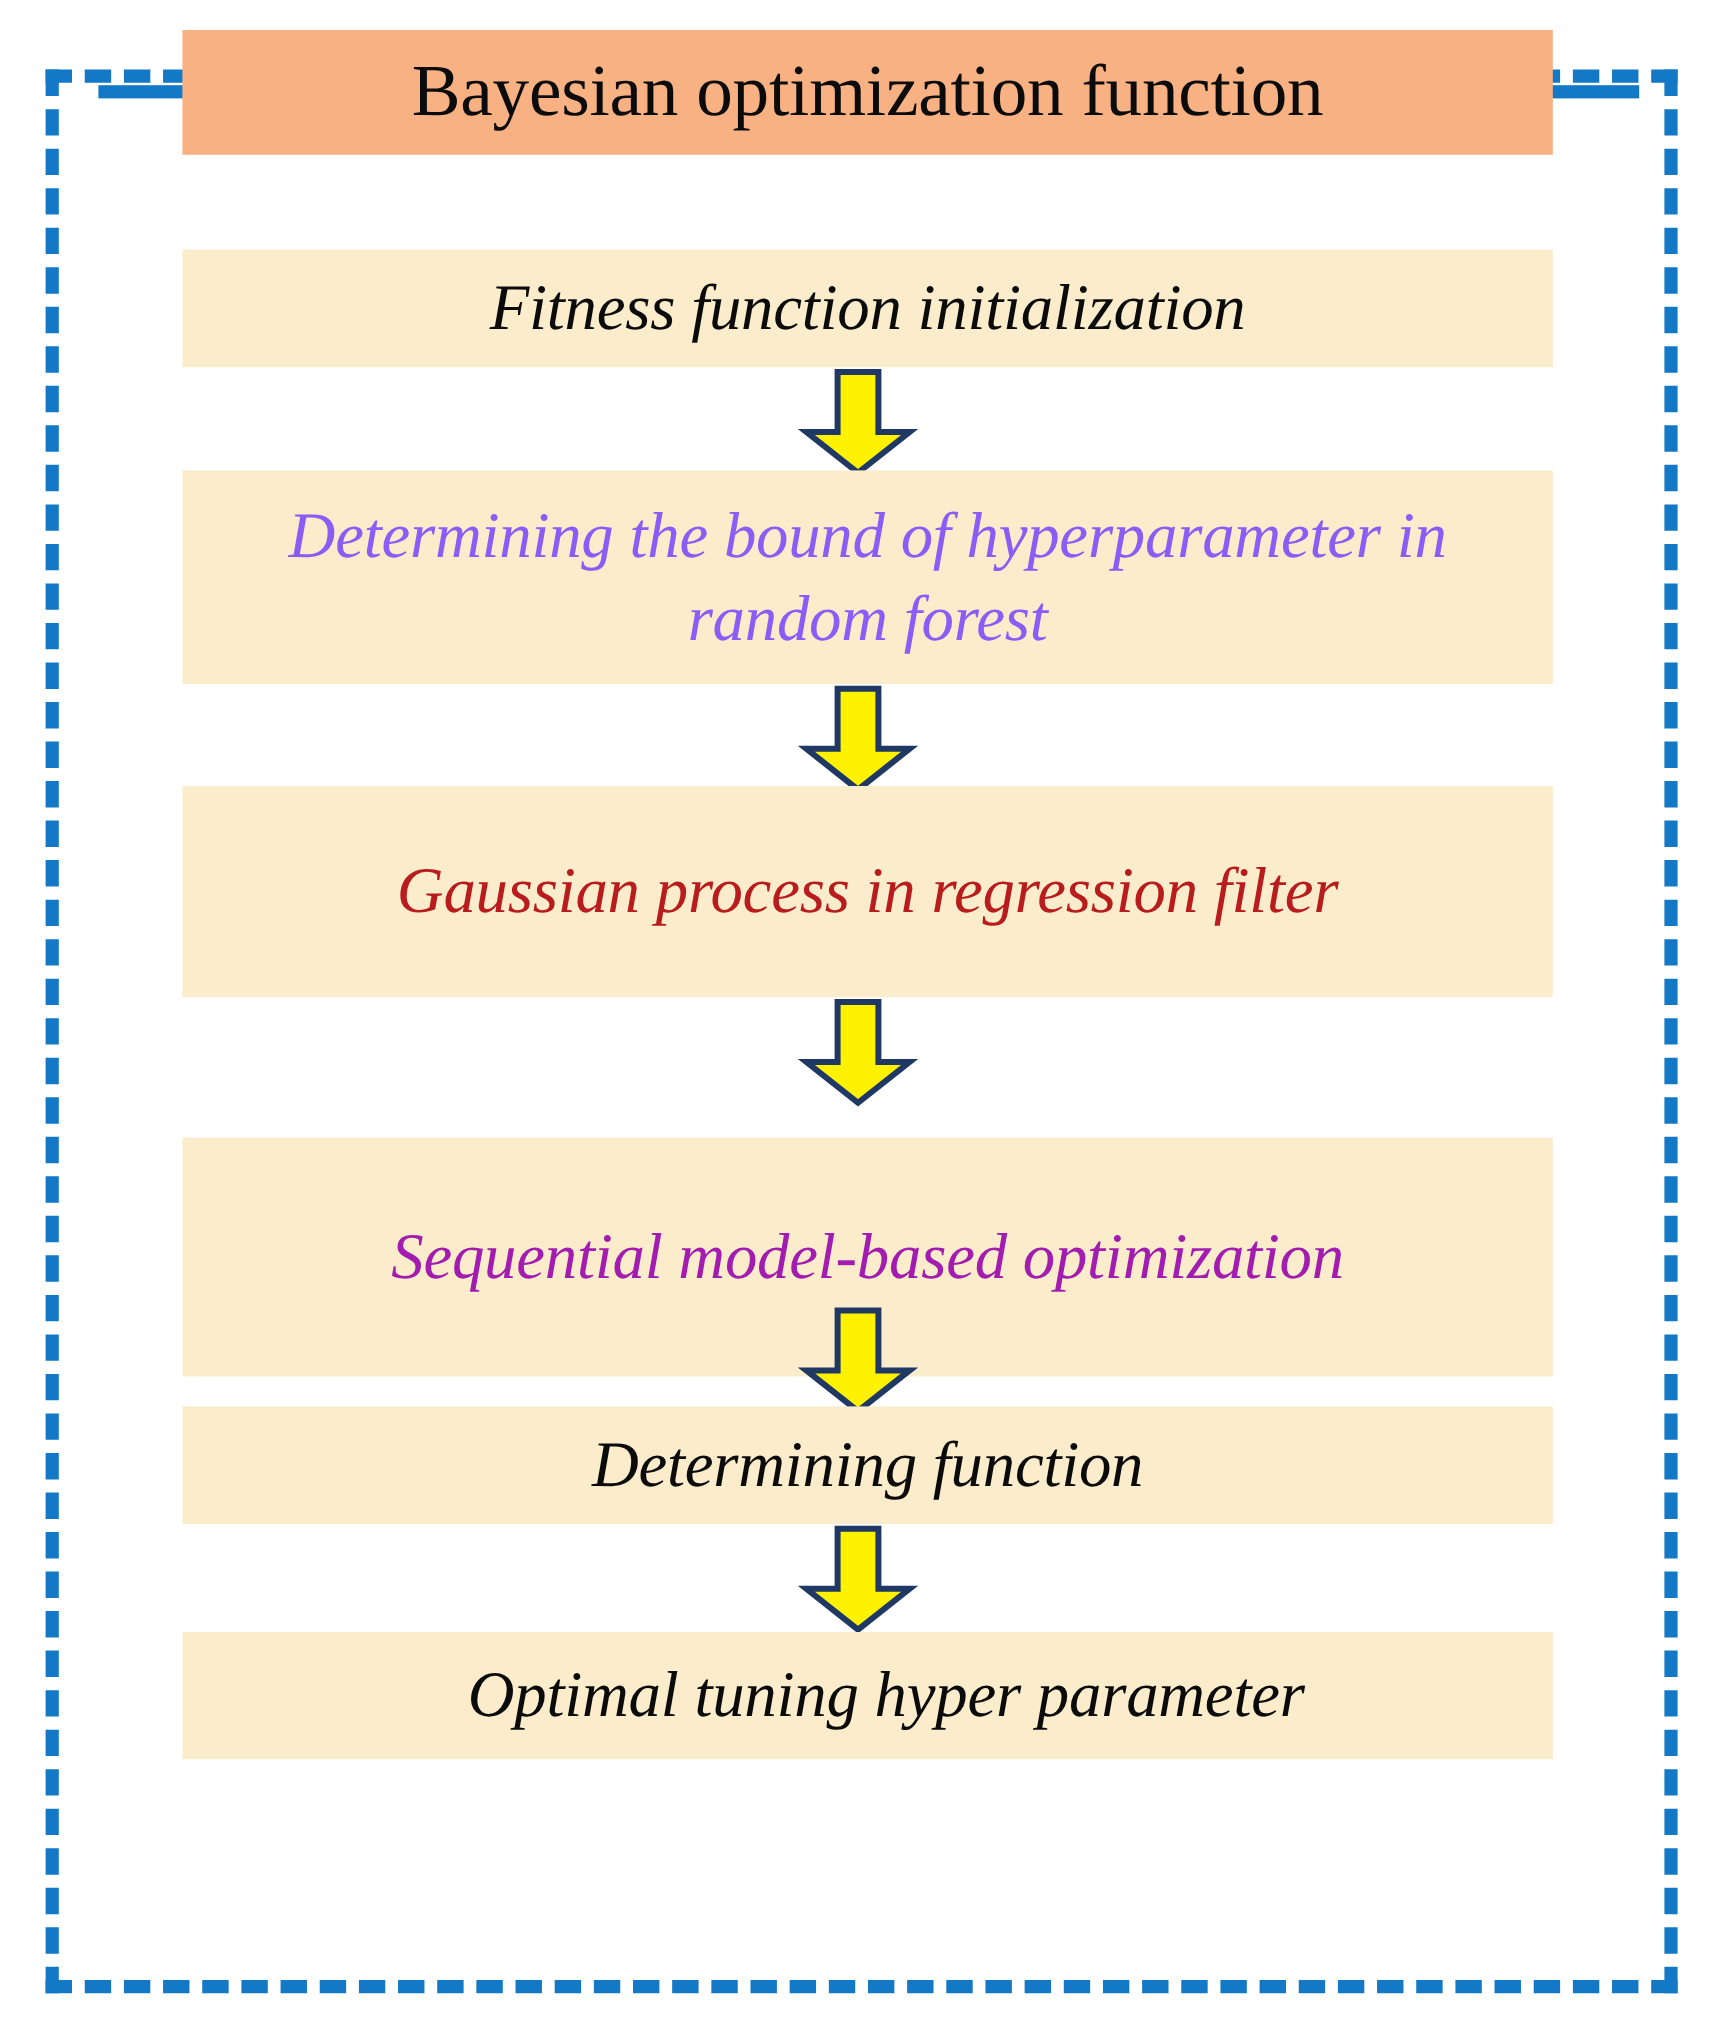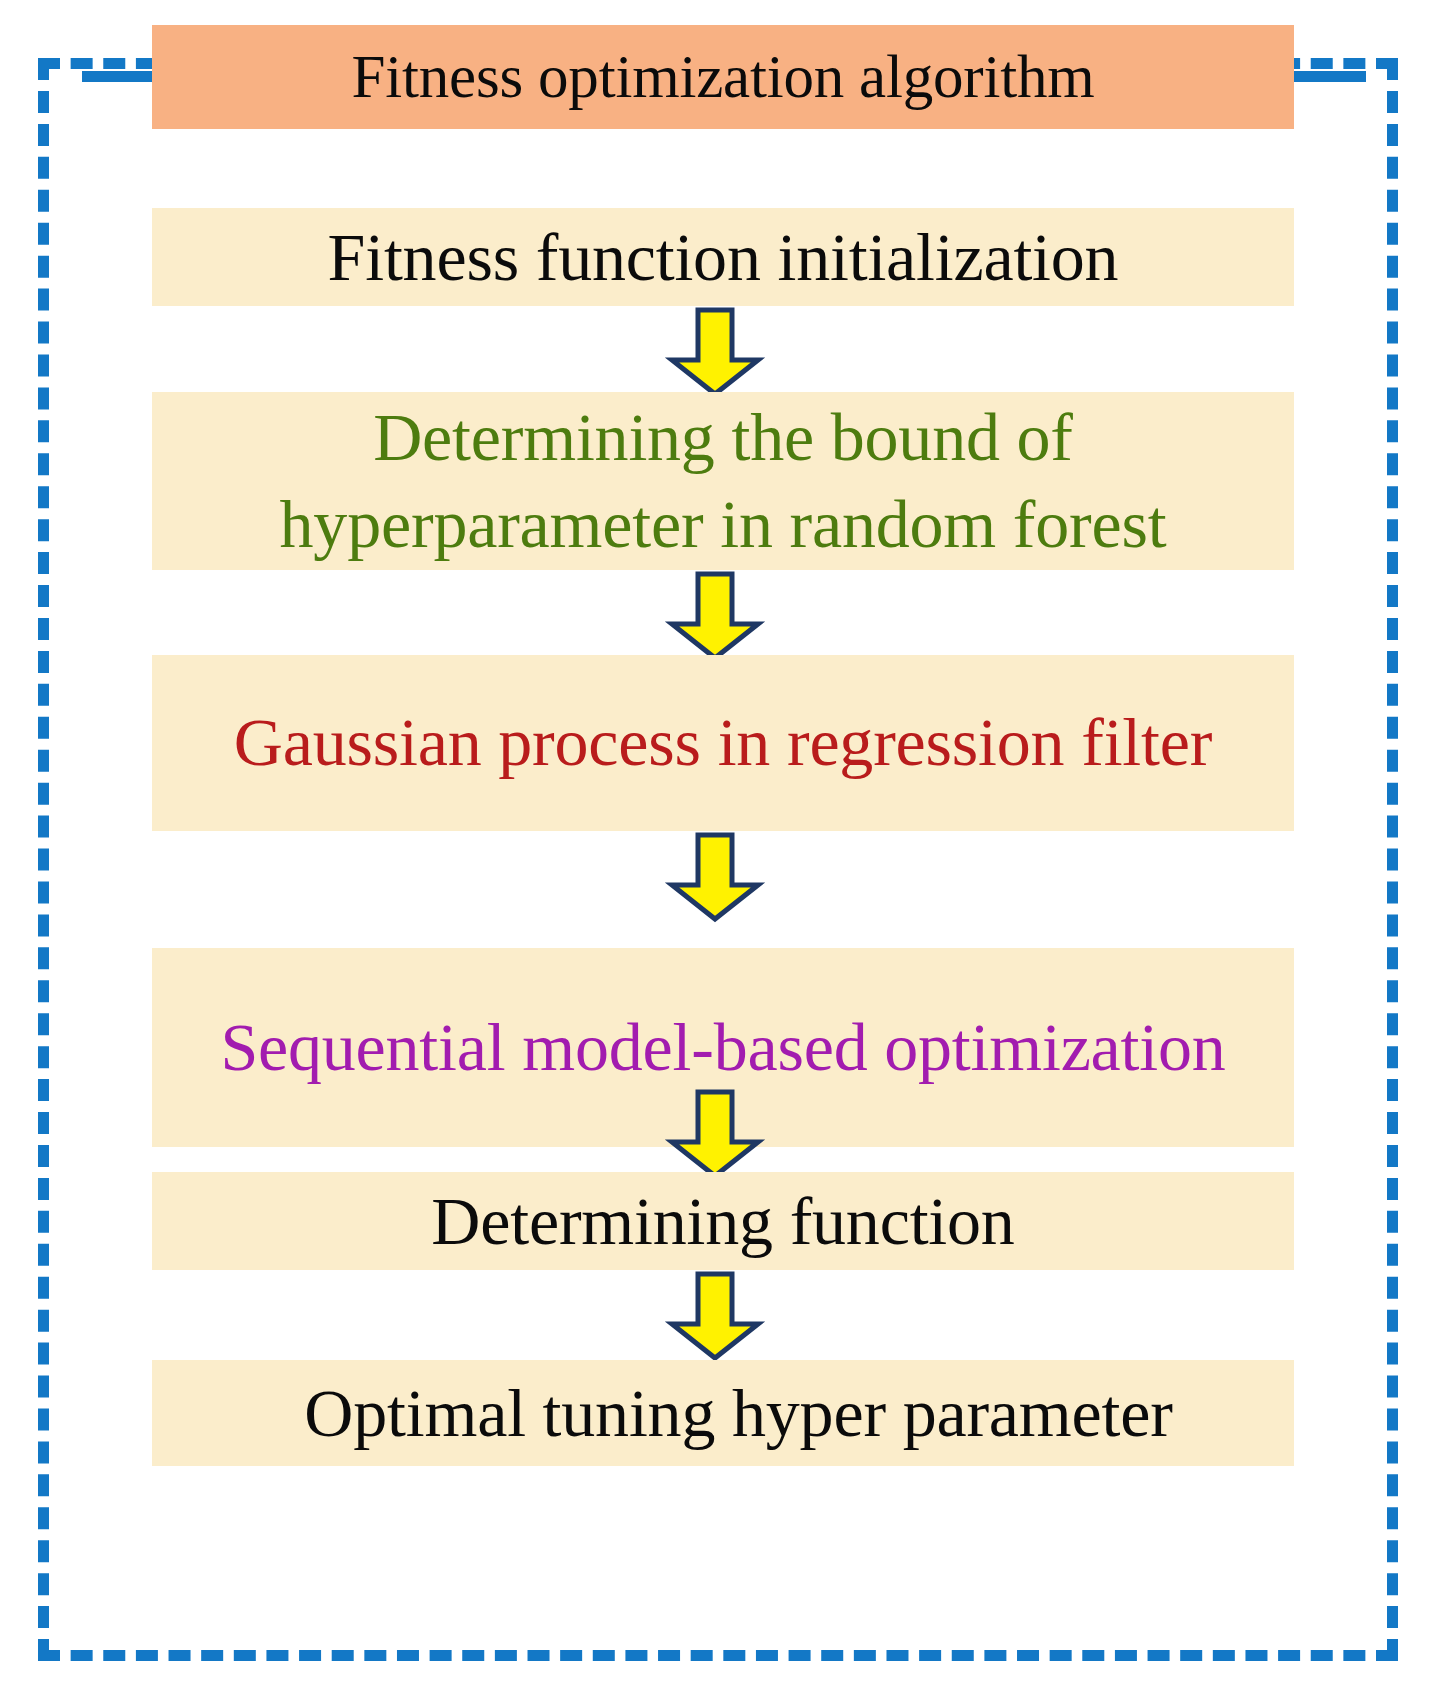--- a/index.html
+++ b/index.html
@@ -51,21 +51,22 @@
     line-height: 1.18;
     letter-spacing: -0.2px;
     padding: 0 10px;
   }
   .node-title {
     background: #F8B183;
     font-size: 61px;
   }
   .node-step {
     background: #FBEDCB;
-    font-size: 68px;
+    font-size: 54px;
+    font-style: italic;
   }
   .node-step.two-line { line-height: 1.28; }
 
   
   .arrow {
     position: absolute;
     left: 0;
     width: 1430px;
     pointer-events: none;
   }
@@ -73,34 +74,34 @@
 </style>
 </head>
 <body>
 
 <div id="flow-frame" style="border-color: rgb(19, 120, 198);"></div>
 
 <div class="title-connector" id="title-connector-left" style="background: rgb(19, 120, 198);"></div>
 <div class="title-connector" id="title-connector-right" style="background: rgb(19, 120, 198);"></div>
 
 <div class="node node-title" style="top: 25px; height: 104px; background: rgb(248, 177, 131); color: rgb(11, 11, 11);">
-  <span>Fitness optimization algorithm</span>
+  <span>Bayesian optimization function</span>
 </div>
 
 <div class="node node-step" style="top: 208px; height: 98px; background: rgb(251, 237, 203); color: rgb(11, 11, 11);">
   <span>Fitness function initialization</span>
 </div>
 
 <div class="arrow" style="top:308px;">
   <svg width="98" height="88" viewBox="0 0 98 88">
     <polygon points="32,2 66,2 66,52 92,52 49,86 6,52 32,52" fill="#FFF200" stroke="#1F3864" stroke-width="5" stroke-linejoin="miter"></polygon>
   </svg>
 </div>
 
-<div class="node node-step two-line" style="top: 392px; height: 178px; background: rgb(251, 237, 203); color: #4d7c0f;">
+<div class="node node-step two-line" style="top: 392px; height: 178px; background: rgb(251, 237, 203); color: #8b5cf6;">
   <span>Determining the bound of hyperparameter in random forest</span>
 </div>
 
 <div class="arrow" style="top:572px;">
   <svg width="98" height="88" viewBox="0 0 98 88">
     <polygon points="32,2 66,2 66,52 92,52 49,86 6,52 32,52" fill="#FFF200" stroke="#1F3864" stroke-width="5" stroke-linejoin="miter"></polygon>
   </svg>
 </div>
 
 <div class="node node-step two-line" style="top: 655px; height: 176px; background: rgb(251, 237, 203); color: #b91c1c;">

